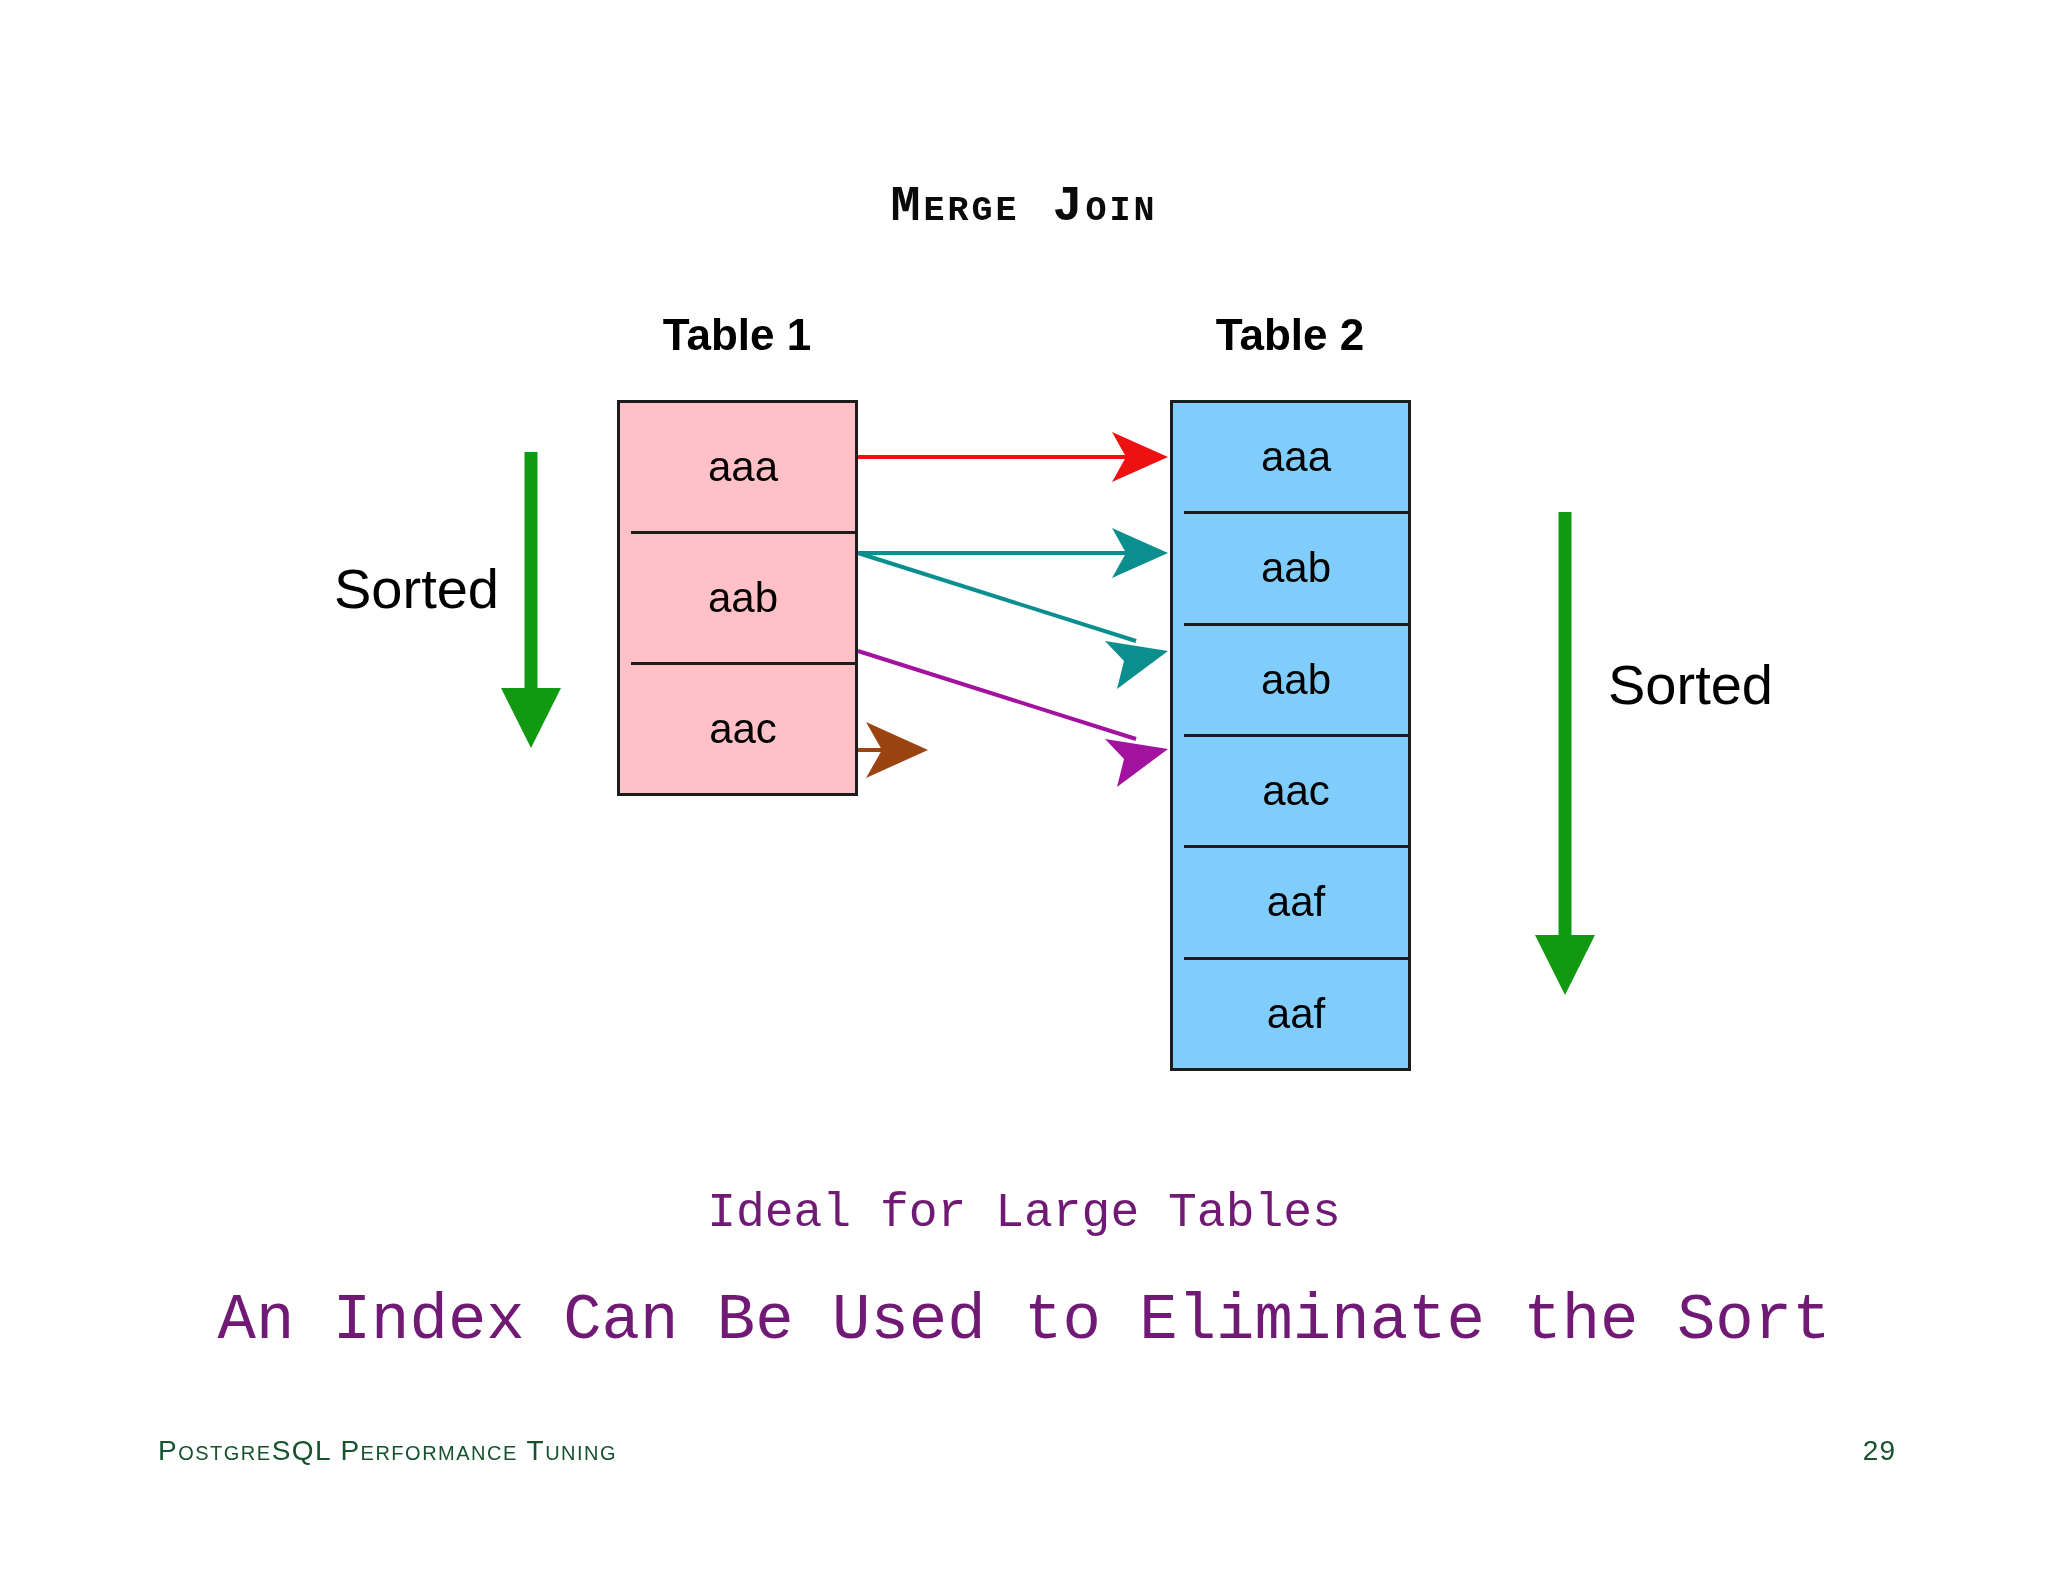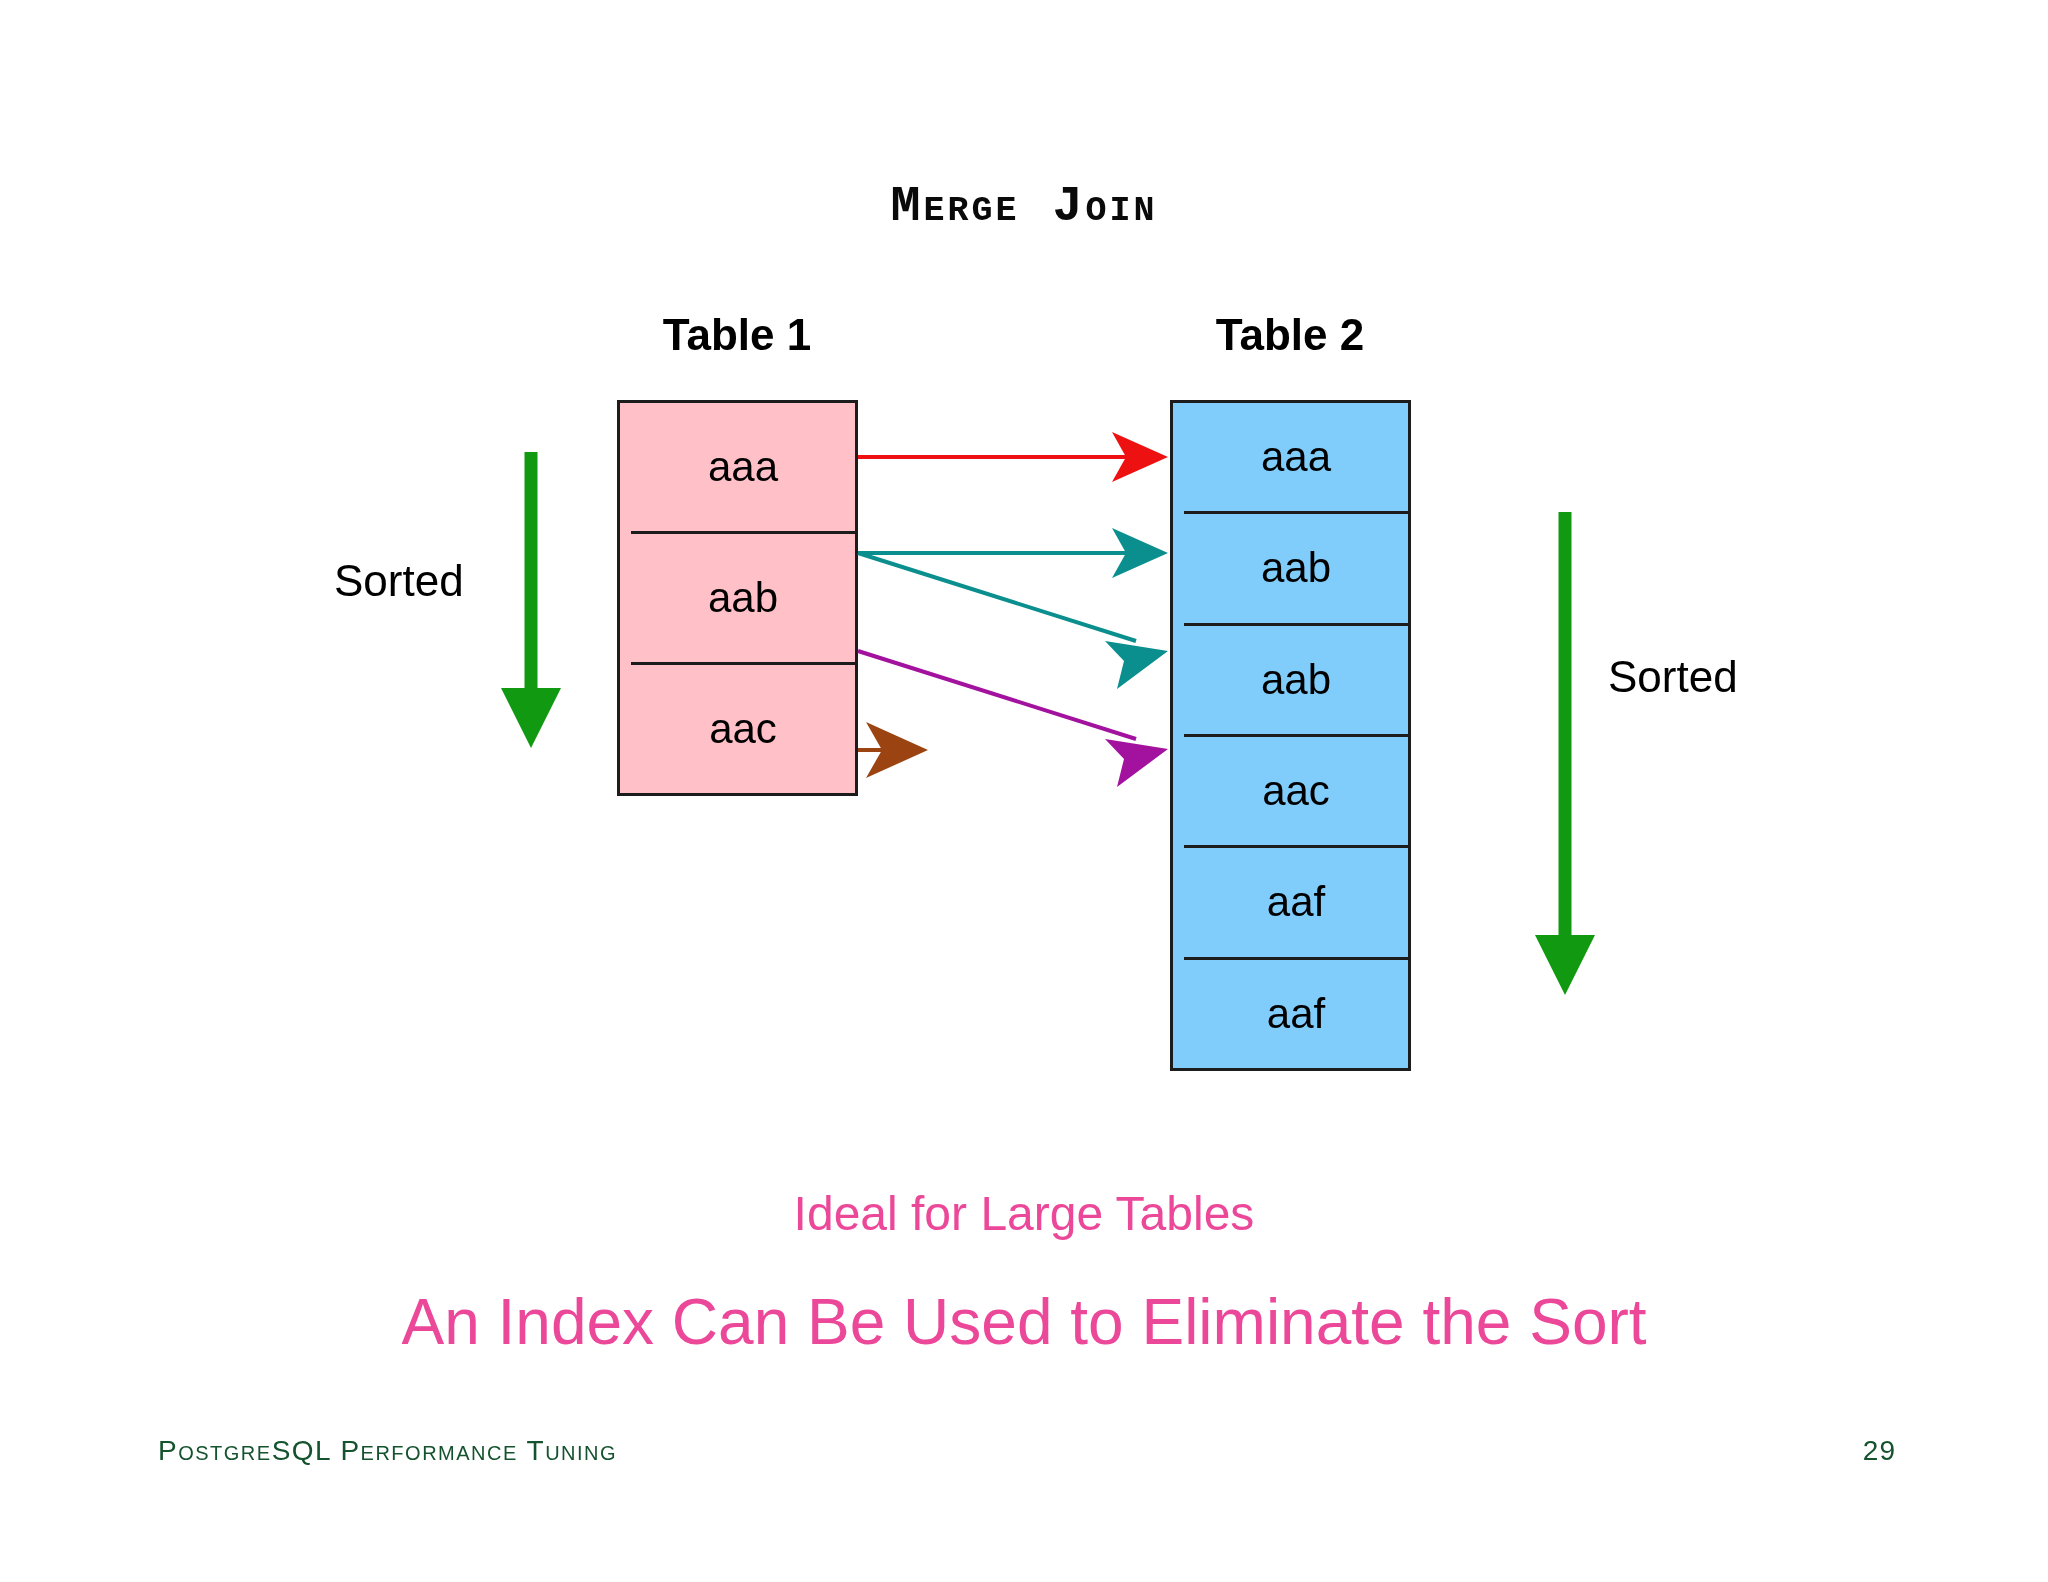--- a/index.html
+++ b/index.html
@@ -76,21 +76,21 @@
     font-family: "Liberation Sans", sans-serif;
     color: #000000;
     border-bottom: 3px solid #1c1c1c;
   }
   .db-row:last-child { border-bottom: none; }
 
   
   .sorted-label {
     position: absolute;
     font-family: "Liberation Sans", sans-serif;
-    font-size: 44px;
+    font-size: 56px;
     color: #000000;
     white-space: nowrap;
   }
   #sorted-left  { left: 334px;  top: 556px; }
   #sorted-right { left: 1608px; top: 652px; }
 
   
   #arrow-layer {
     position: absolute;
     left: 0;
@@ -99,22 +99,22 @@
     height: 1582px;
     pointer-events: none;
   }
 
   
   .bottom-line {
     position: absolute;
     left: 0;
     width: 2048px;
     text-align: center;
-    font-family: Liberation Sans, sans-serif;
-    color: #ec4899;
+    font-family: Liberation Mono, monospace;
+    color: #701a75;
   }
   #bottom-1 { top: 1186px; font-size: 48px; }
   #bottom-2 { top: 1285px; font-size: 64px; }
 
   
   .footer-text {
     position: absolute;
     font-family: "Liberation Sans", sans-serif;
     font-size: 28px;
     font-variant: small-caps;

